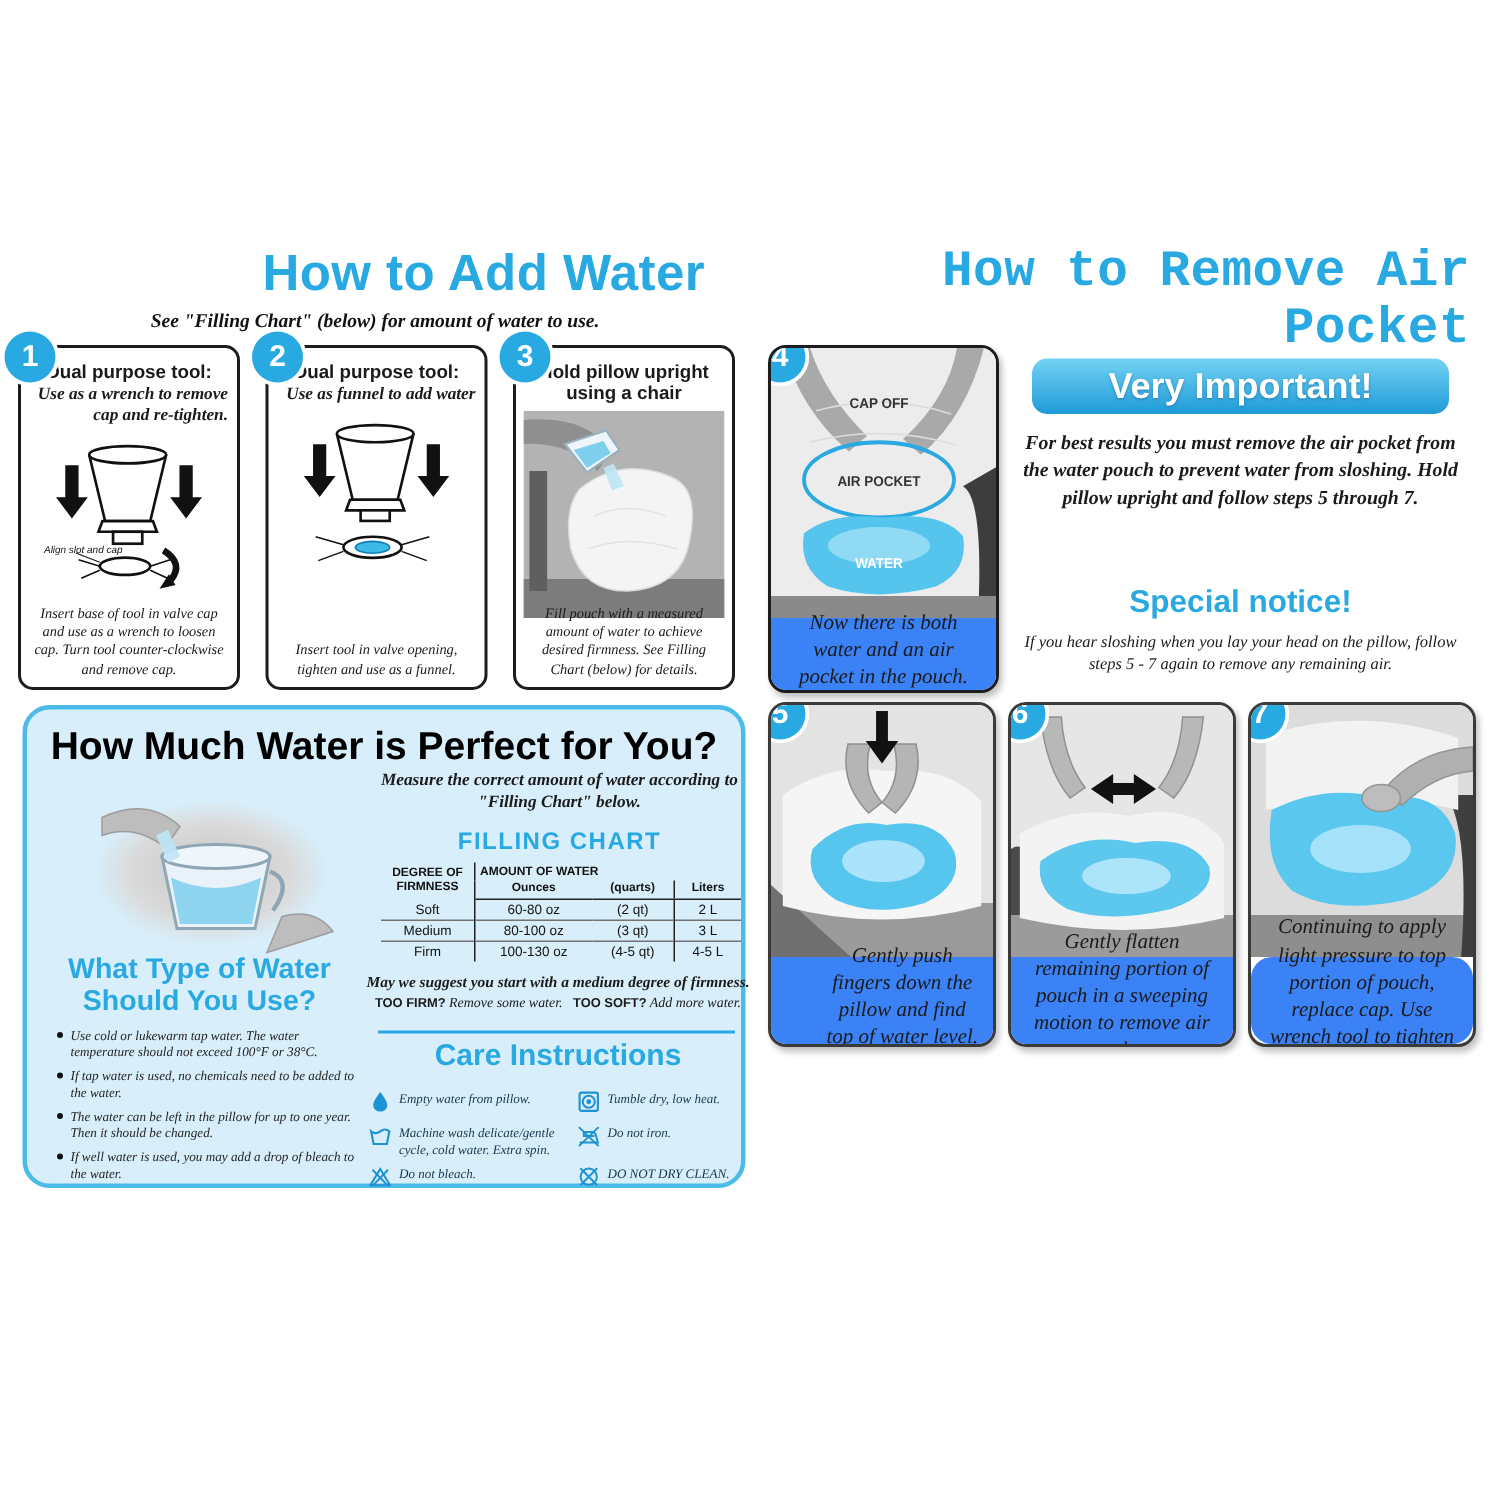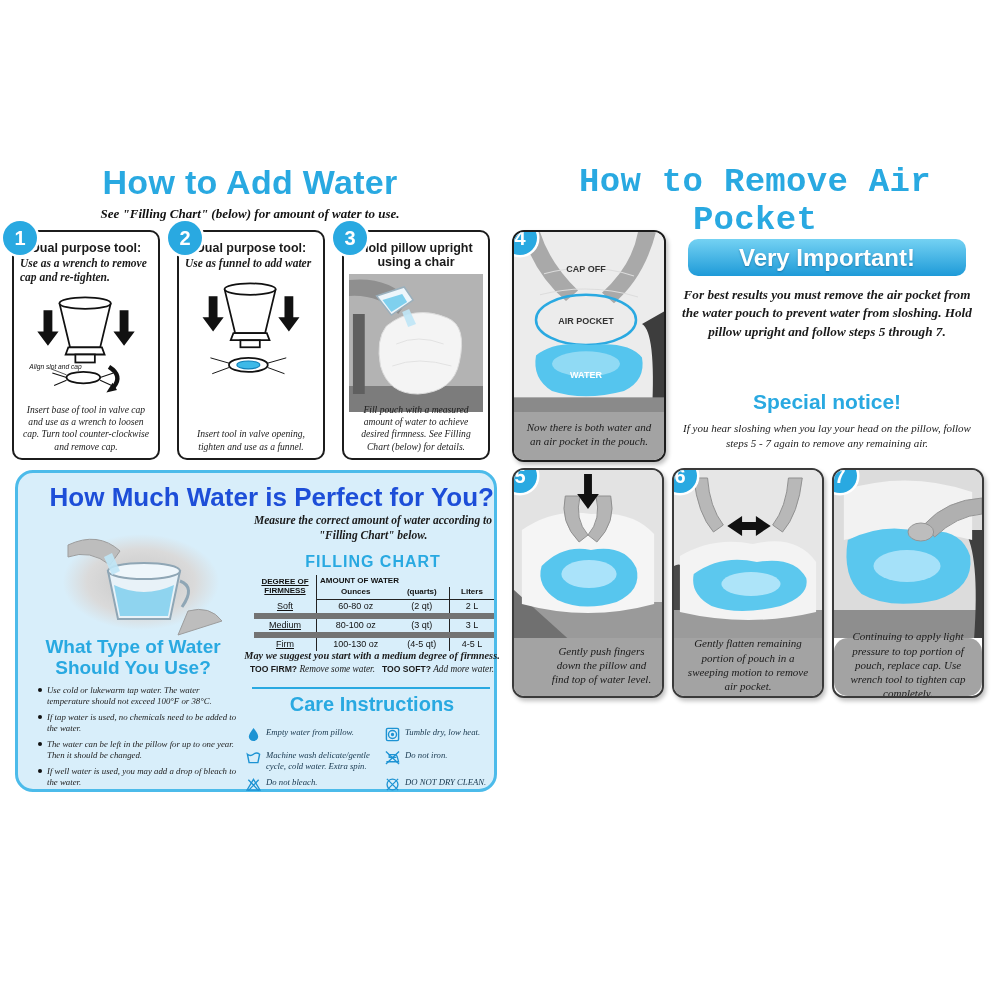--- a/index.html
+++ b/index.html
@@ -1,50 +1,50 @@
 <!DOCTYPE html>
 <html><head>
 <meta charset="utf-8">
 <style>
   html,body{margin:0;padding:0;background:#fff;}
   .canvas{position:relative;width:1000px;height:1000px;background:#fff;overflow:hidden;
           font-family:"Liberation Sans",sans-serif;color:#1a1a1a;}
-  .h1{position:absolute;text-align:center;font-size:34px;font-weight:700;color:#29a9e1;letter-spacing:.3px;}
+  .h1{position:absolute;text-align:right;font-size:34px;font-weight:700;color:#29a9e1;letter-spacing:.3px;}
   .hsub{position:absolute;text-align:center;font-size:13px;font-weight:700;font-style:italic;
         font-family:"Liberation Serif",serif;color:#111;}
   .script{font-family:"Liberation Serif",serif;font-style:italic;}
   .card{position:absolute;background:#fff;border:2.5px solid #1c1c1c;border-radius:10px;box-sizing:border-box;}
   .pcard{position:absolute;background:#fff;border:2px solid #3a3a3a;border-radius:12px;box-sizing:border-box;overflow:hidden;
          box-shadow:2px 3px 4px rgba(0,0,0,.25);}
   .badge{position:absolute;left:-11px;top:-11px;width:34px;height:34px;border-radius:50%;background:#29a9e1;
          color:#fff;font-weight:700;font-size:20px;display:flex;align-items:center;justify-content:center;
          box-shadow:0 0 0 2.5px #fff;z-index:5;}
   .card-title{font-weight:700;font-size:12.5px;text-align:center;margin:9px 6px 0;line-height:1.15;}
-  .card-sub{font-weight:700;font-size:11.5px;text-align:left;margin:2px 6px 0;line-height:1.2;}
+  .card-sub{font-weight:700;font-size:11.5px;text-align:right;margin:2px 6px 0;line-height:1.2;}
   .card-cap{position:absolute;left:6px;right:6px;bottom:5px;text-align:center;font-size:9.6px;line-height:1.28;}
   .toolwrap{text-align:center;margin-top:4px;}
   .photo3{position:absolute;left:5px;right:5px;top:42px;bottom:46px;}
   .pimg{position:absolute;top:0;left:0;right:0;}
-  .pcap{position:absolute;left:0;right:0;bottom:0;background:#a3a3a3;display:flex;align-items:center;justify-content:center;
-        text-align:center;font-size:11px;line-height:1.3;padding:2px 9px 6px;box-sizing:border-box;}
+  .pcap{position:absolute;left:0;right:0;bottom:0;background:#3b82f6;display:flex;align-items:center;justify-content:center;
+        text-align:center;font-size:14px;line-height:1.3;padding:2px 9px 6px;box-sizing:border-box;}
   
   .wbox{position:absolute;left:15px;top:470px;width:482px;height:322px;background:#d8eefa;
         border:3px solid #4cbbea;border-radius:18px;box-sizing:border-box;}
-  .wb-title{position:absolute;left:0;top:9px;width:100%;text-align:right;font-size:26px;font-weight:700;color:#1d4ed8;}
+  .wb-title{position:absolute;left:0;top:9px;width:100%;text-align:center;font-size:26px;font-weight:700;color:#000000;}
   .oval{position:absolute;left:20px;top:46px;width:206px;height:126px;
         background:radial-gradient(ellipse closest-side,#c6c6c6 0%,#dadada 52%,rgba(216,238,250,0) 76%);}
   .mnote{position:absolute;left:230px;top:40px;width:250px;text-align:center;font-weight:700;font-size:11.5px;line-height:1.3;}
   .fc-title{position:absolute;left:230px;top:80px;width:250px;text-align:center;font-size:16px;font-weight:700;
             color:#29a9e1;letter-spacing:1px;}
   table.fc{position:absolute;left:236px;top:102px;width:240px;border-collapse:collapse;font-size:9px;color:#111;}
   table.fc td{padding:1.5px 3px;text-align:center;}
   .fc .hdr{font-weight:700;font-size:8px;line-height:1.1;}
-  .fc .c1{border-right:1.5px solid #222;width:56px;text-decoration:underline;}
+  .fc .c1{border-right:1.5px solid #222;width:56px;}
   .fc .cL{border-left:1.5px solid #222;width:38px;}
-  .fc .rline td{border-top:6px solid #737373;}
+  .fc .rline td{border-top:1px solid #737373;}
   .fc .subh td{border-bottom:1.5px solid #222;}
   .suggest{position:absolute;left:226px;top:176px;width:256px;text-align:center;line-height:1.35;}
   .sg1{font-weight:700;font-size:10.3px;}
   .sg2{font-size:9.3px;}
   .sg2 b{font-family:"Liberation Sans",sans-serif;font-style:normal;font-size:8.6px;}
   .divider{position:absolute;left:234px;top:214px;width:238px;height:2px;background:#29a9e1;}
   .care-title{position:absolute;left:226px;top:220px;width:256px;text-align:center;font-size:20px;font-weight:700;color:#29a9e1;}
   .care-grid{position:absolute;left:228px;top:254px;width:256px;display:grid;grid-template-columns:1.12fr 1fr;
              column-gap:8px;row-gap:6px;}
   .care-item{display:flex;align-items:flex-start;gap:5px;font-size:8.7px;line-height:1.2;color:#16364d;}

